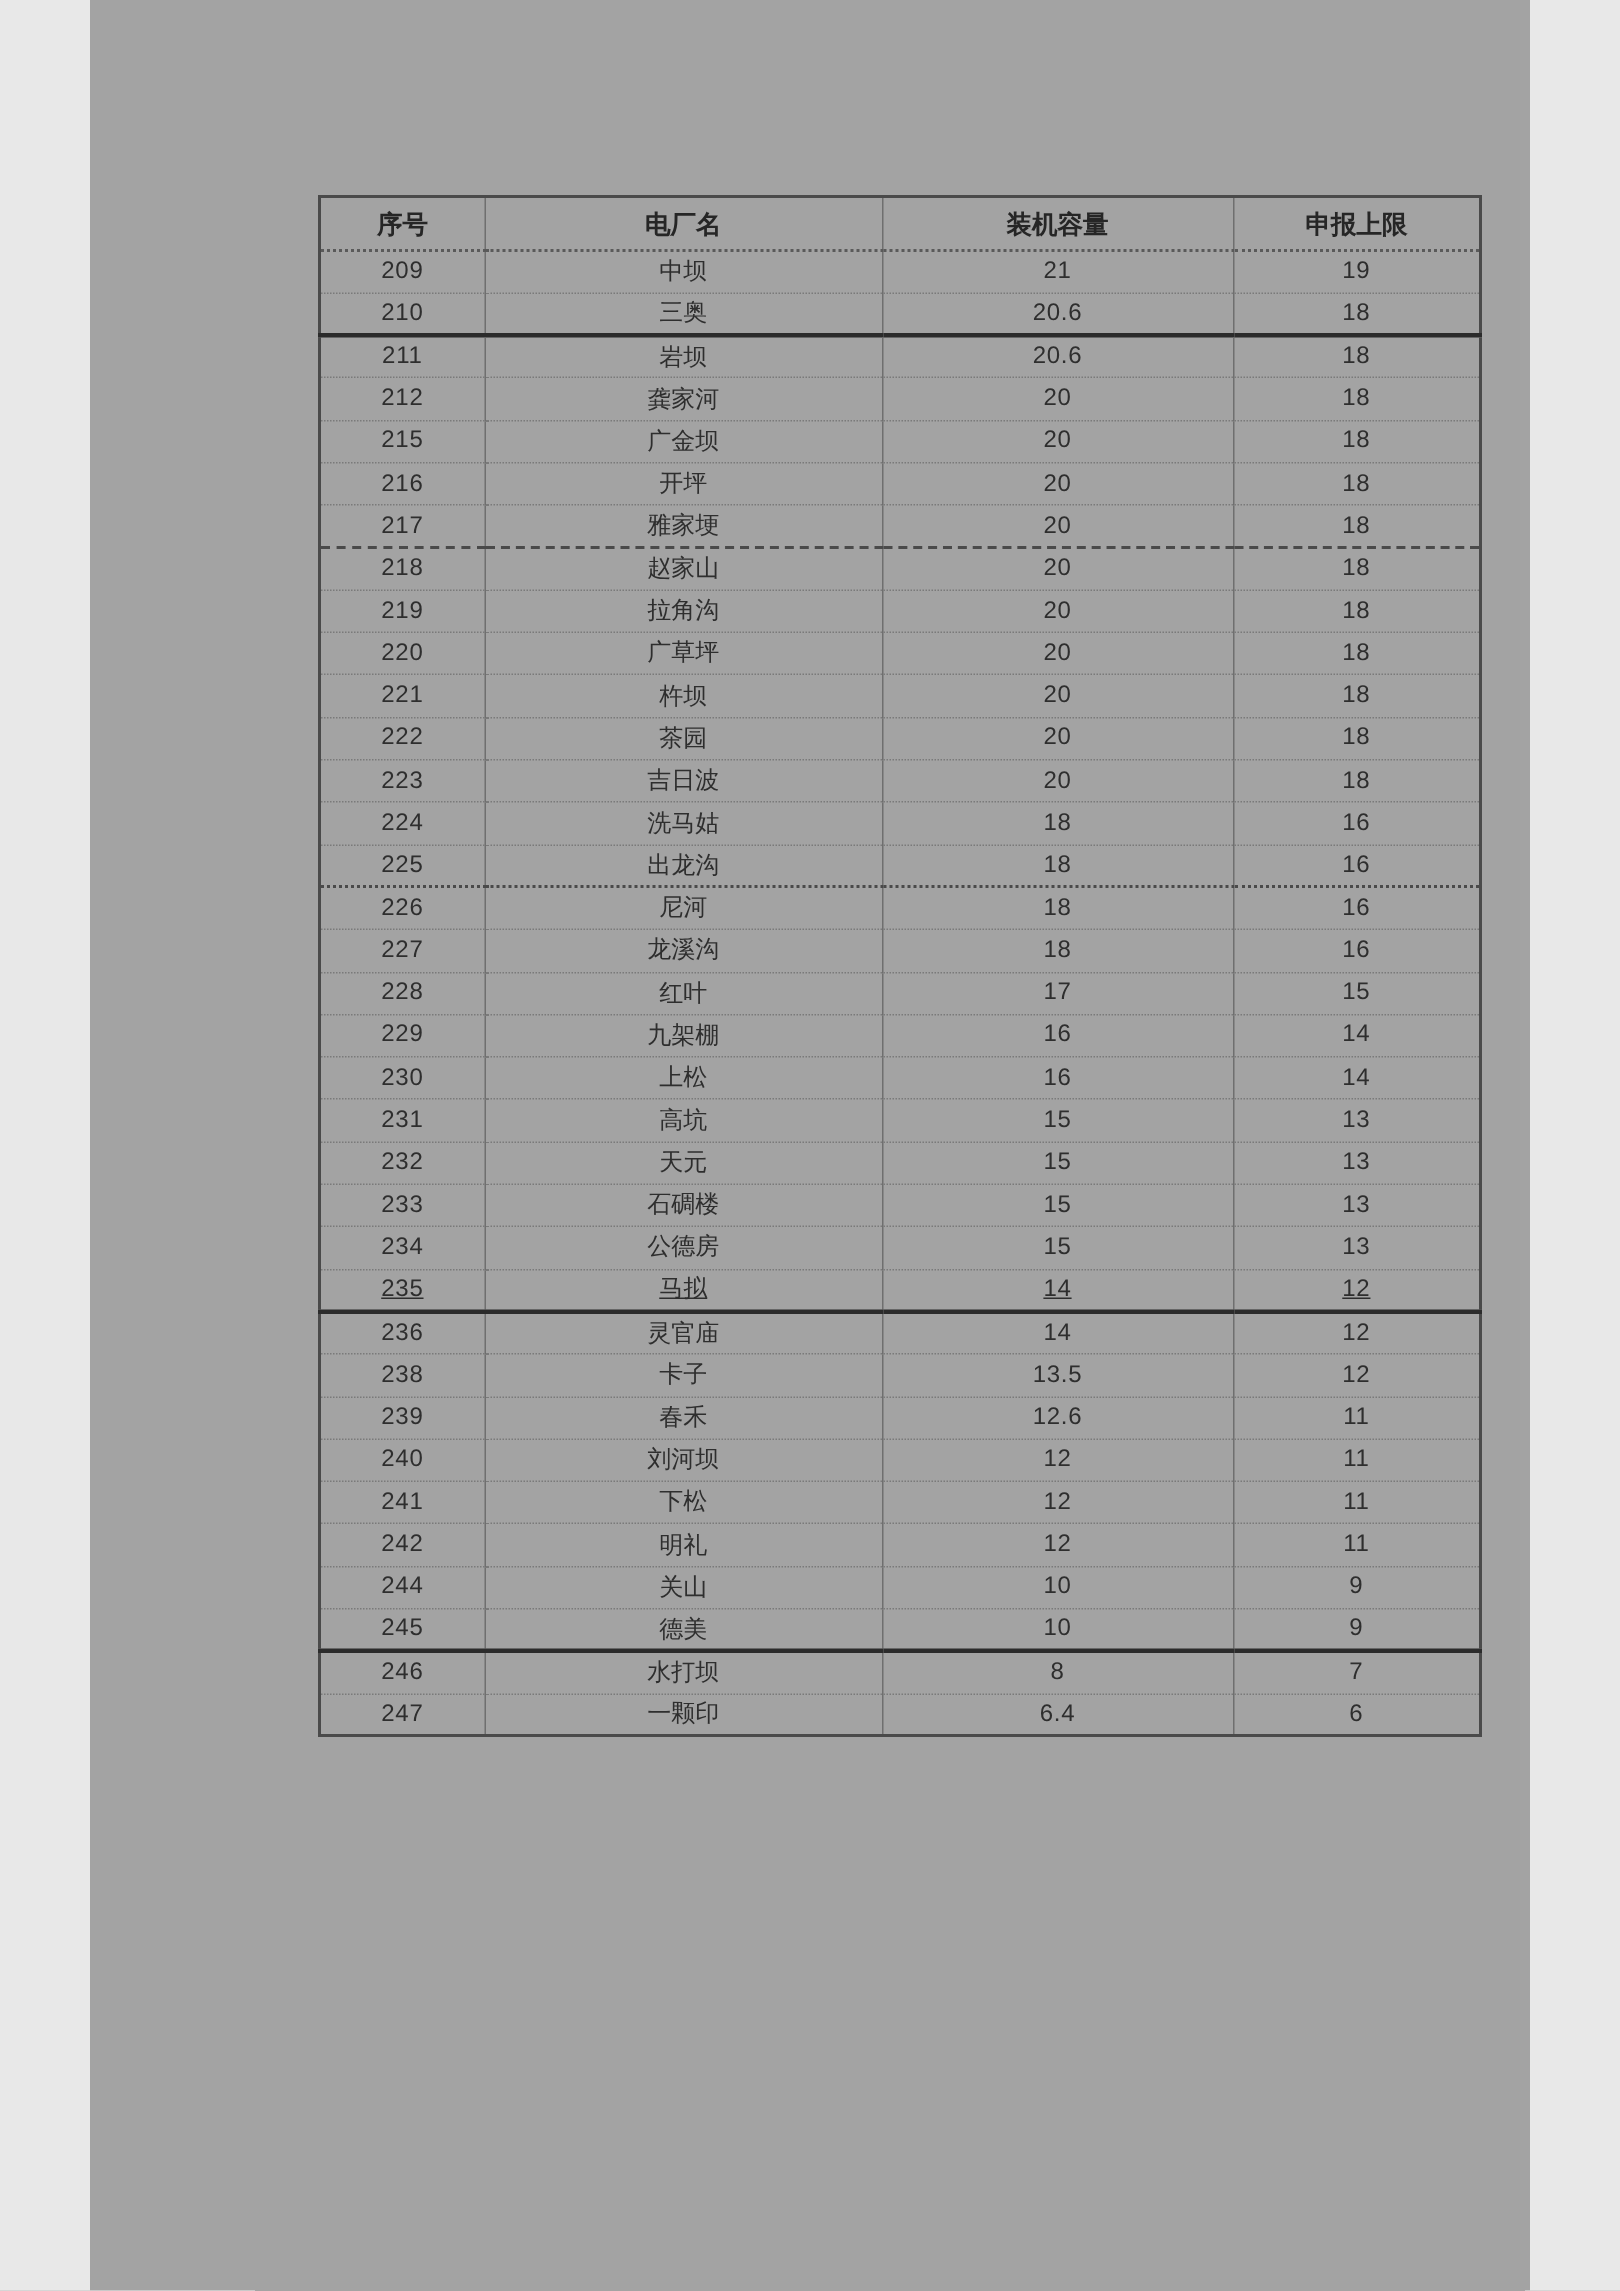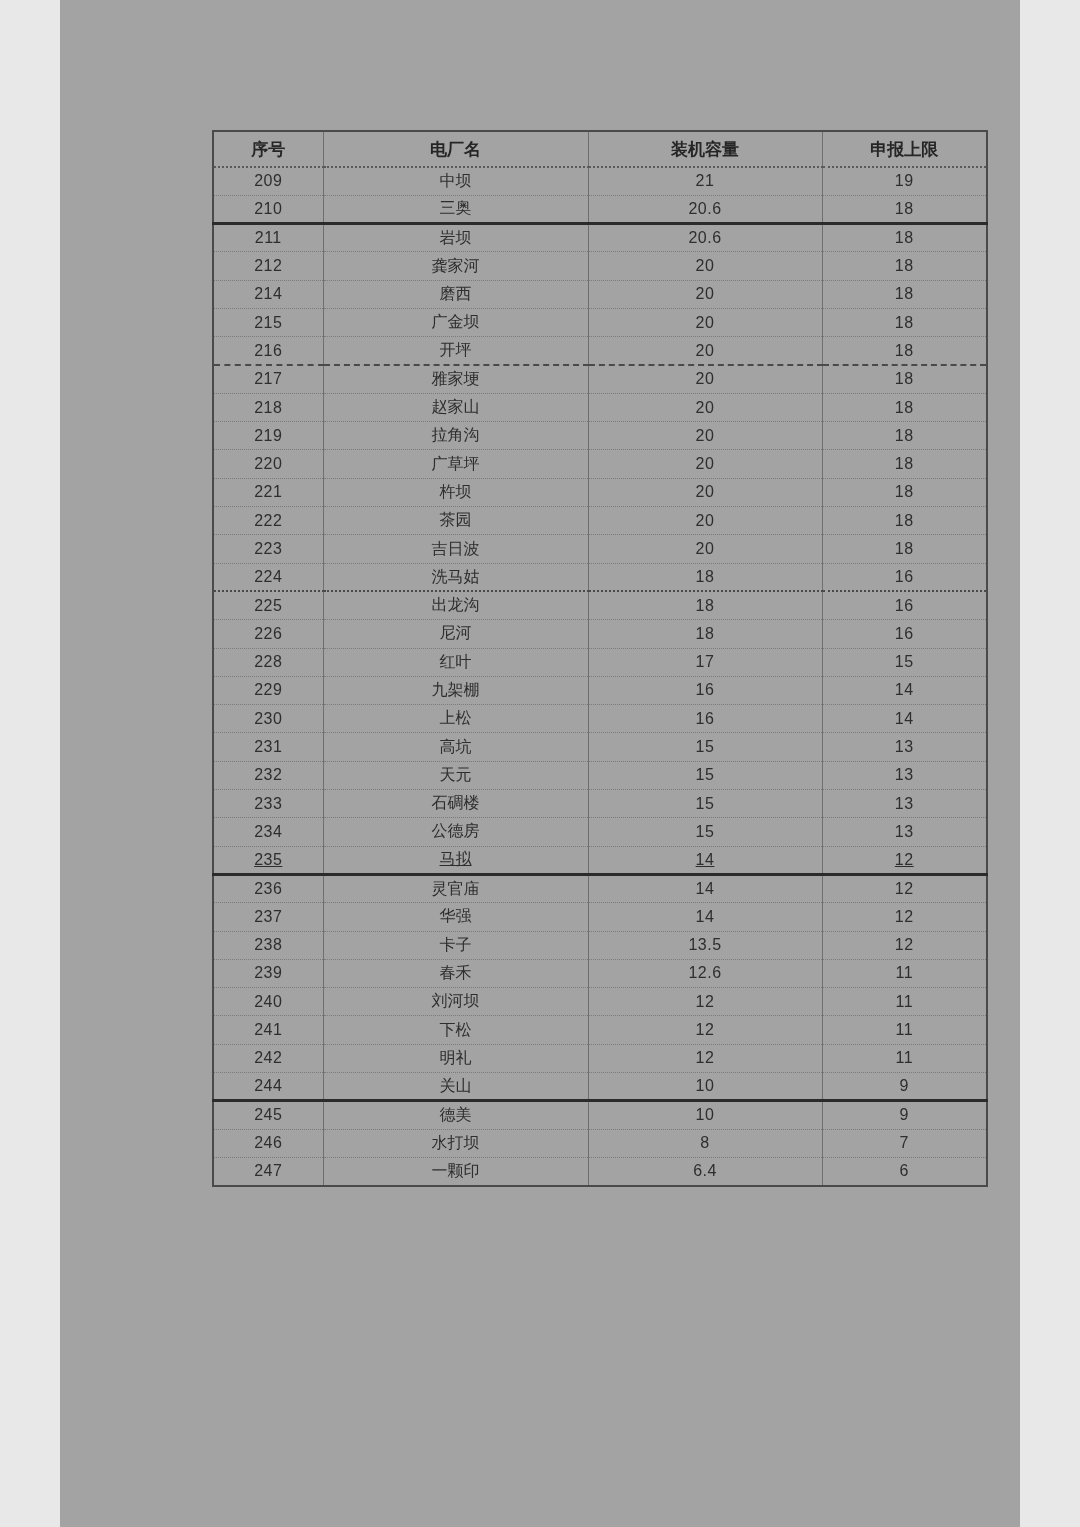--- a/index.html
+++ b/index.html
@@ -105,26 +105,20 @@
           <td class="num">20.6</td>
           <td class="num">18</td>
         </tr>
         <tr>
           <td class="num">212</td>
           <td>龚家河</td>
           <td class="num">20</td>
           <td class="num">18</td>
         </tr>
         <tr>
-          <td class="num">214</td>
-          <td>磨西</td>
-          <td class="num">20</td>
-          <td class="num">18</td>
-        </tr>
-        <tr>
           <td class="num">215</td>
           <td>广金坝</td>
           <td class="num">20</td>
           <td class="num">18</td>
         </tr>
         <tr>
           <td class="num">216</td>
           <td>开坪</td>
           <td class="num">20</td>
           <td class="num">18</td>
@@ -179,20 +173,26 @@
         </tr>
         <tr>
           <td class="num">225</td>
           <td>出龙沟</td>
           <td class="num">18</td>
           <td class="num">16</td>
         </tr>
         <tr>
           <td class="num">226</td>
           <td>尼河</td>
+          <td class="num">18</td>
+          <td class="num">16</td>
+        </tr>
+        <tr>
+          <td class="num">227</td>
+          <td>龙溪沟</td>
           <td class="num">18</td>
           <td class="num">16</td>
         </tr>
         <tr>
           <td class="num">228</td>
           <td>红叶</td>
           <td class="num">17</td>
           <td class="num">15</td>
         </tr>
         <tr>
@@ -233,26 +233,20 @@
         </tr>
         <tr>
           <td class="num">235</td>
           <td>马拟</td>
           <td class="num">14</td>
           <td class="num">12</td>
         </tr>
         <tr>
           <td class="num">236</td>
           <td>灵官庙</td>
-          <td class="num">14</td>
-          <td class="num">12</td>
-        </tr>
-        <tr>
-          <td class="num">237</td>
-          <td>华强</td>
           <td class="num">14</td>
           <td class="num">12</td>
         </tr>
         <tr>
           <td class="num">238</td>
           <td>卡子</td>
           <td class="num">13.5</td>
           <td class="num">12</td>
         </tr>
         <tr>

